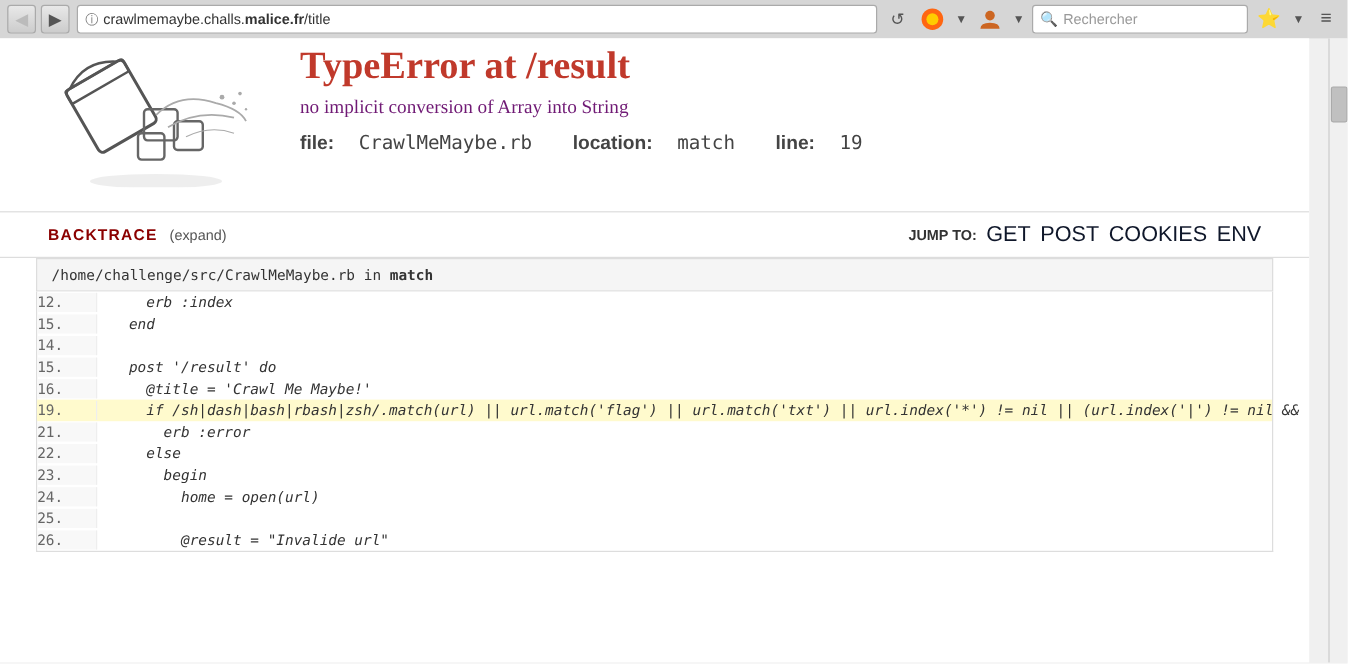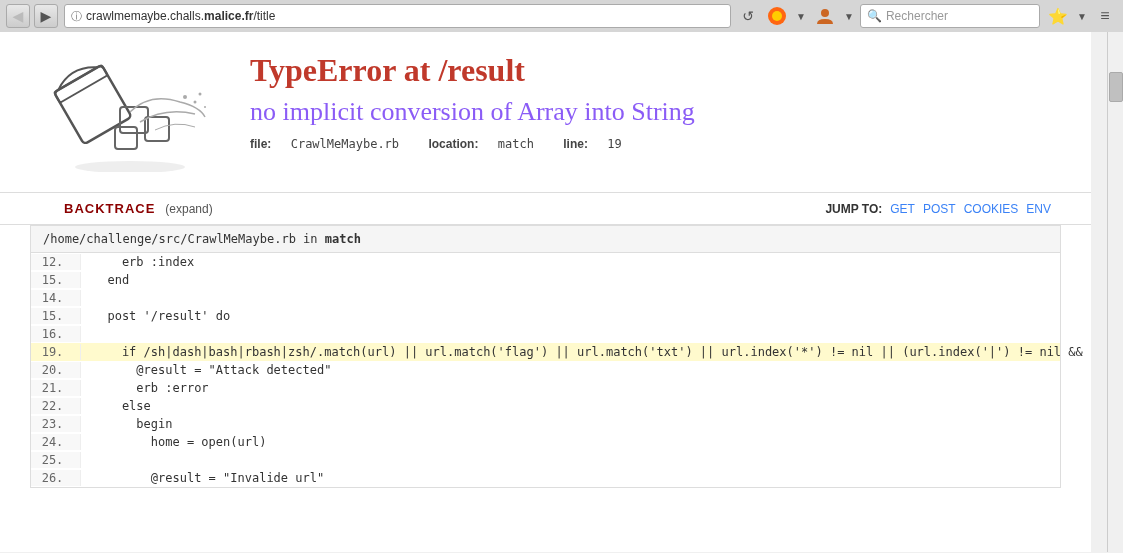--- a/index.html
+++ b/index.html
@@ -87,77 +87,77 @@
       position: relative;
       min-height: 520px;
       margin-right: 16px;
       overflow: hidden;
     }
 
     
     .error-header {
       display: flex;
       align-items: flex-start;
-      padding: 20px 40px 20px 40px;
+      padding: 4px 40px 20px 40px;
       border-bottom: 1px solid #ddd;
       background: white;
     }
     .splash-image {
       width: 180px;
       height: 120px;
       flex-shrink: 0;
       margin-right: 30px;
     }
     .error-info { flex: 1; }
     .error-title {
       font-size: 32px;
       font-weight: bold;
       color: #c0392b;
       font-family: Georgia, serif;
       margin-bottom: 8px;
     }
     .error-message {
-      font-size: 26px;
-      color: #8b5cf6;
+      font-size: 16px;
+      color: #701a75;
       font-family: Georgia, serif;
       margin-bottom: 10px;
     }
     .error-meta {
-      font-size: 12px;
+      font-size: 16px;
       color: #444;
     }
     .error-meta .label { font-weight: bold; }
     .error-meta span { margin-right: 16px; }
     .meta-value { font-family: monospace; color: #444; }
 
     
     .backtrace-bar {
       display: flex;
       align-items: center;
       justify-content: space-between;
       padding: 8px 40px;
       border-bottom: 1px solid #ddd;
     }
-    .backtrace-left { display: flex; align-items: center; gap: 10px; margin-left: 24px; }
+    .backtrace-left { display: flex; align-items: center; gap: 10px; }
     .backtrace-label {
       font-weight: bold;
       color: #8B0000;
       font-size: 13px;
       letter-spacing: 1px;
     }
     .expand-link {
       color: #555;
       font-size: 12px;
       cursor: pointer;
     }
     .jump-to {
       display: flex; align-items: center; gap: 8px; font-size: 12px;
     }
     .jump-label { font-weight: bold; color: #333; }
-    .jump-link { color: #3b82f6; cursor: pointer; font-size: 12px; }
+    .jump-link { color: #0f172a; cursor: pointer; font-size: 18px; }
 
     
     .file-path-bar {
       background: #f5f5f5;
       border: 1px solid #ddd;
       margin: 0 30px;
       padding: 6px 12px;
       font-size: 12px;
       font-family: monospace;
       color: #333;
@@ -177,36 +177,37 @@
       display: flex;
       align-items: center;
       min-height: 18px;
       padding: 1px 0;
     }
     .code-line.highlighted {
       background: #fffacd;
     }
     .line-num {
       width: 50px;
-      text-align: center;
+      text-align: left;
       padding-right: 6px;
       color: #666;
       background: #f8f8f8;
       border-right: 1px solid #eee;
       flex-shrink: 0;
       padding-top: 1px;
       padding-bottom: 1px;
     }
     .code-line.highlighted .line-num {
       background: #fffacd;
     }
     .code-text {
       padding-left: 12px;
       white-space: pre;
       color: #333;
+      font-style: italic;
     }
   </style>
 </head>
 <body>
 
 <div style="position:relative; width:1123px; height:553px; overflow:hidden;">
 
   <div class="nav-bar">
     <div class="nav-btn disabled">◀</div>
     <div class="nav-btn" style="margin-right:2px;">▶</div>
@@ -330,30 +331,27 @@
           <div class="code-line">
             <div class="line-num">14.</div>
             <div class="code-text"></div>
           </div>
           <div class="code-line">
             <div class="line-num">15.</div>
             <div class="code-text">  post '/result' do</div>
           </div>
           <div class="code-line">
             <div class="line-num">16.</div>
+            <div class="code-text">    @title = 'Crawl Me Maybe!'</div>
           </div>
           <div class="code-line highlighted">
             <div class="line-num">19.</div>
             <div class="code-text">    if /sh|dash|bash|rbash|zsh/.match(url) || url.match('flag') || url.match('txt') || url.index('*') != nil || (url.index('|') != nil &amp;&amp; !(url.index('cat') != nil ||</div>
           </div>
           <div class="code-line">
-            <div class="line-num">20.</div>
-            <div class="code-text">      @result = "Attack detected"</div>
-          </div>
-          <div class="code-line">
             <div class="line-num">21.</div>
             <div class="code-text">      erb :error</div>
           </div>
           <div class="code-line">
             <div class="line-num">22.</div>
             <div class="code-text">    else</div>
           </div>
           <div class="code-line">
             <div class="line-num">23.</div>
             <div class="code-text">      begin</div>

